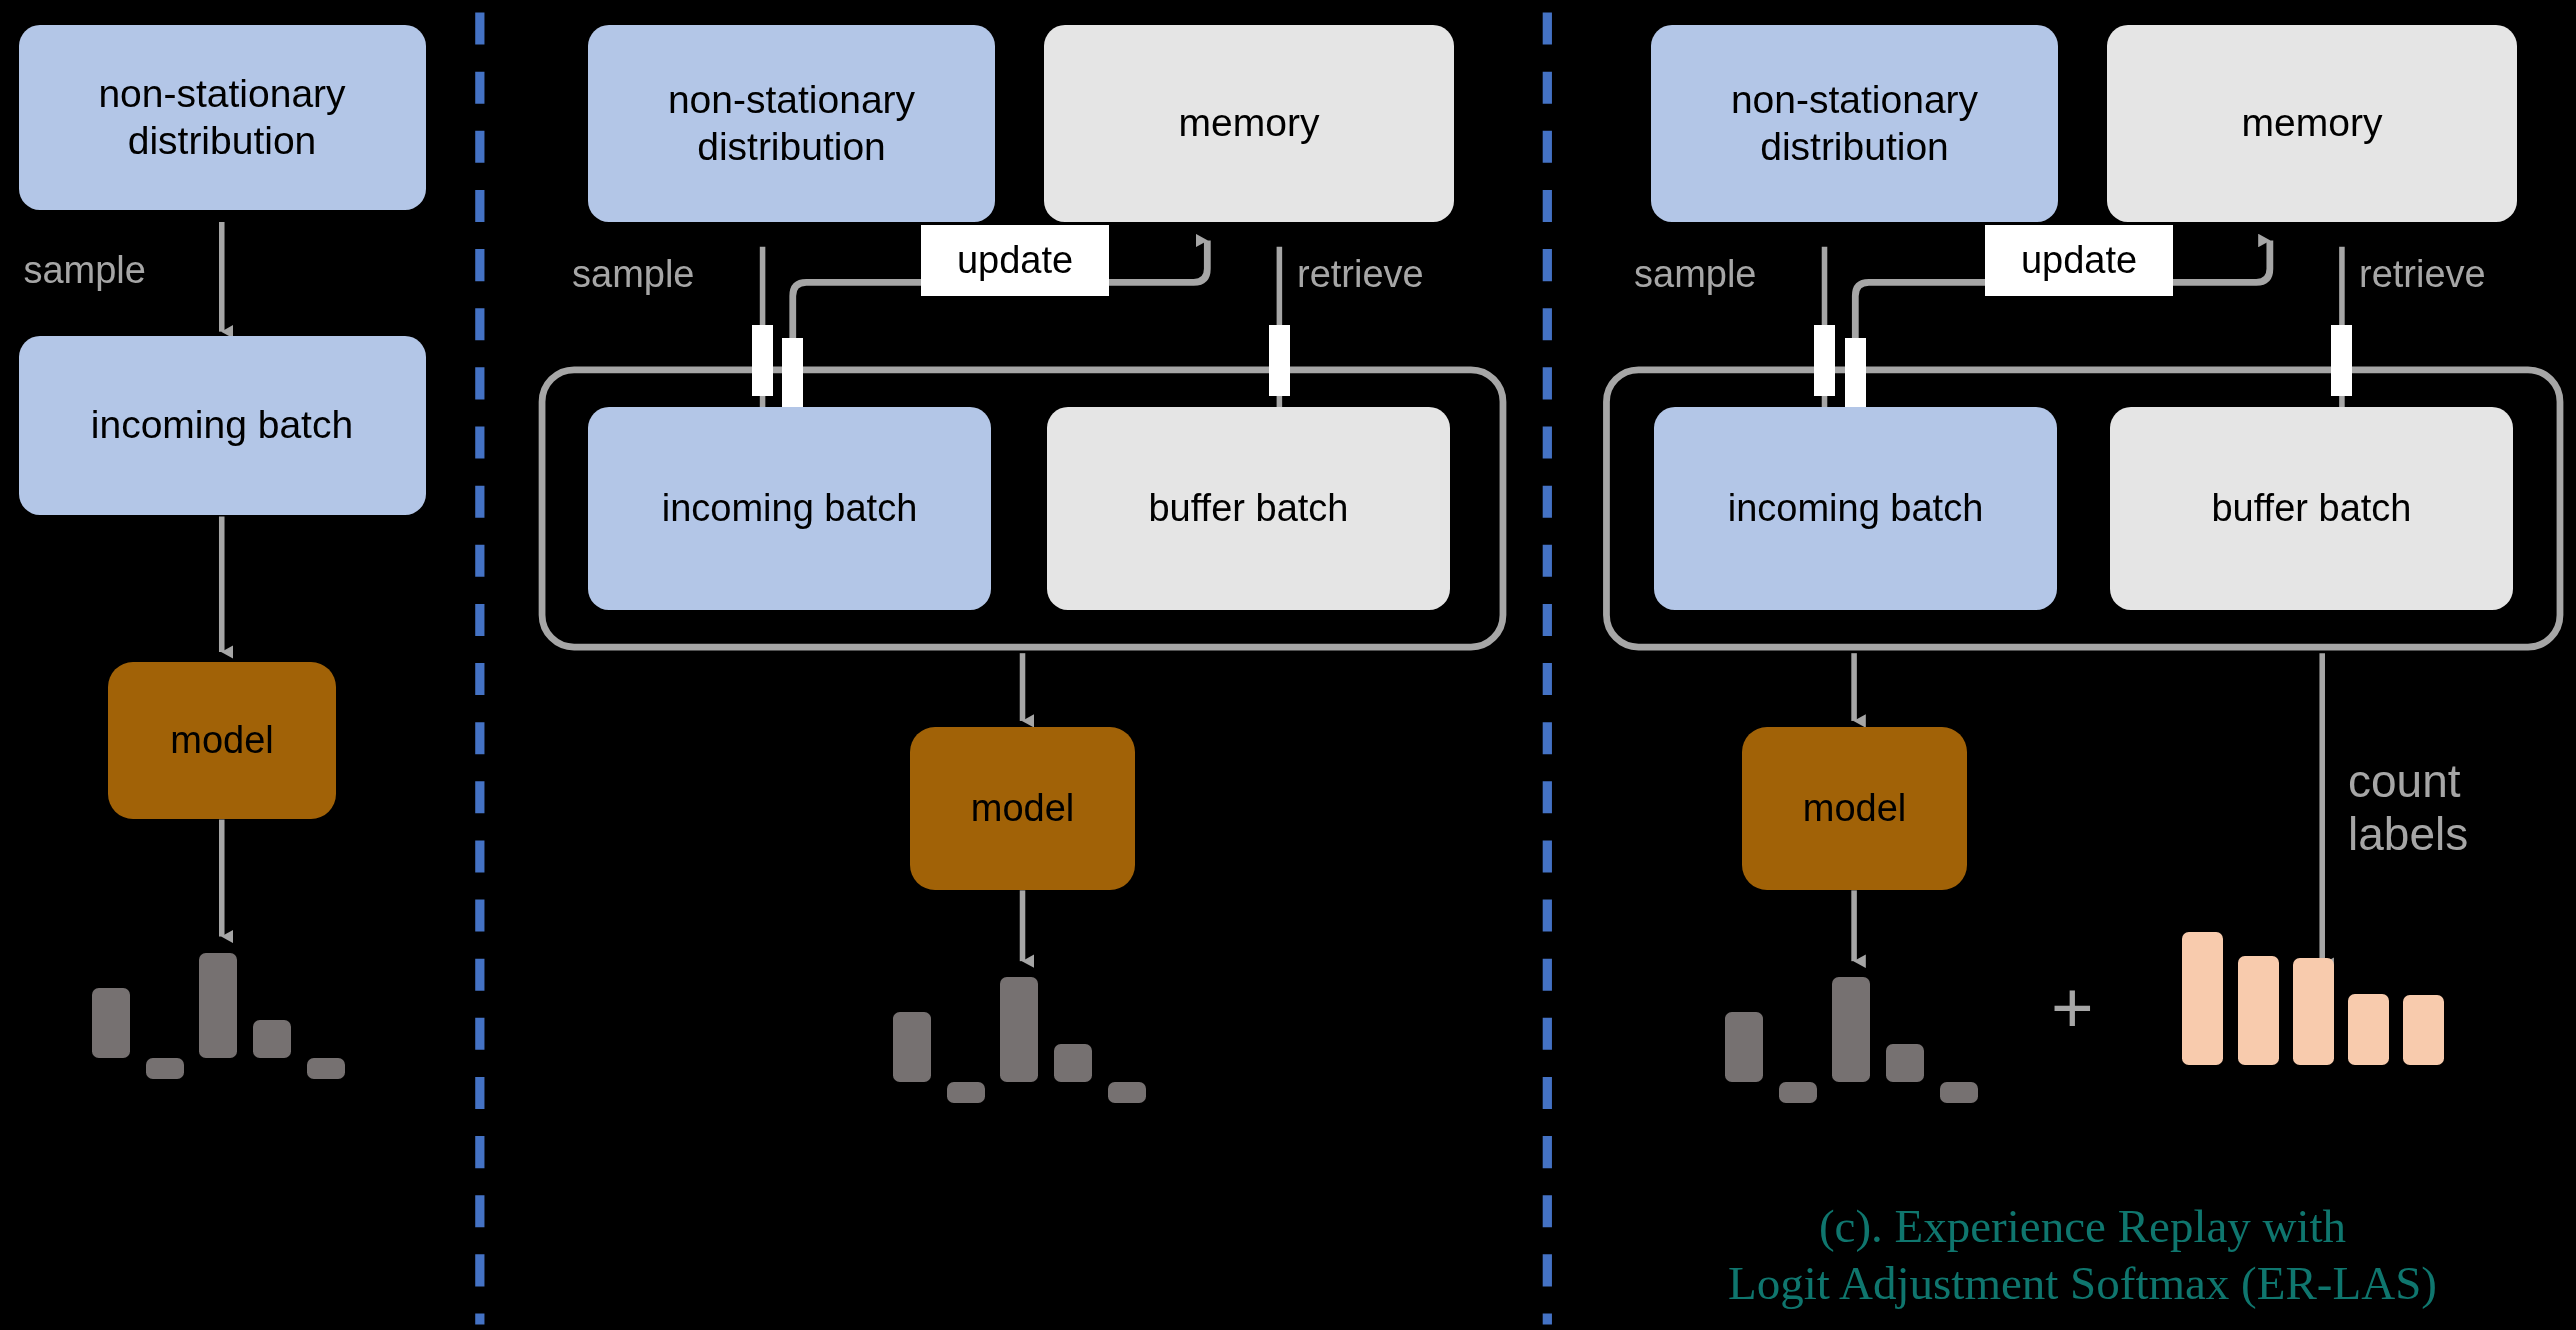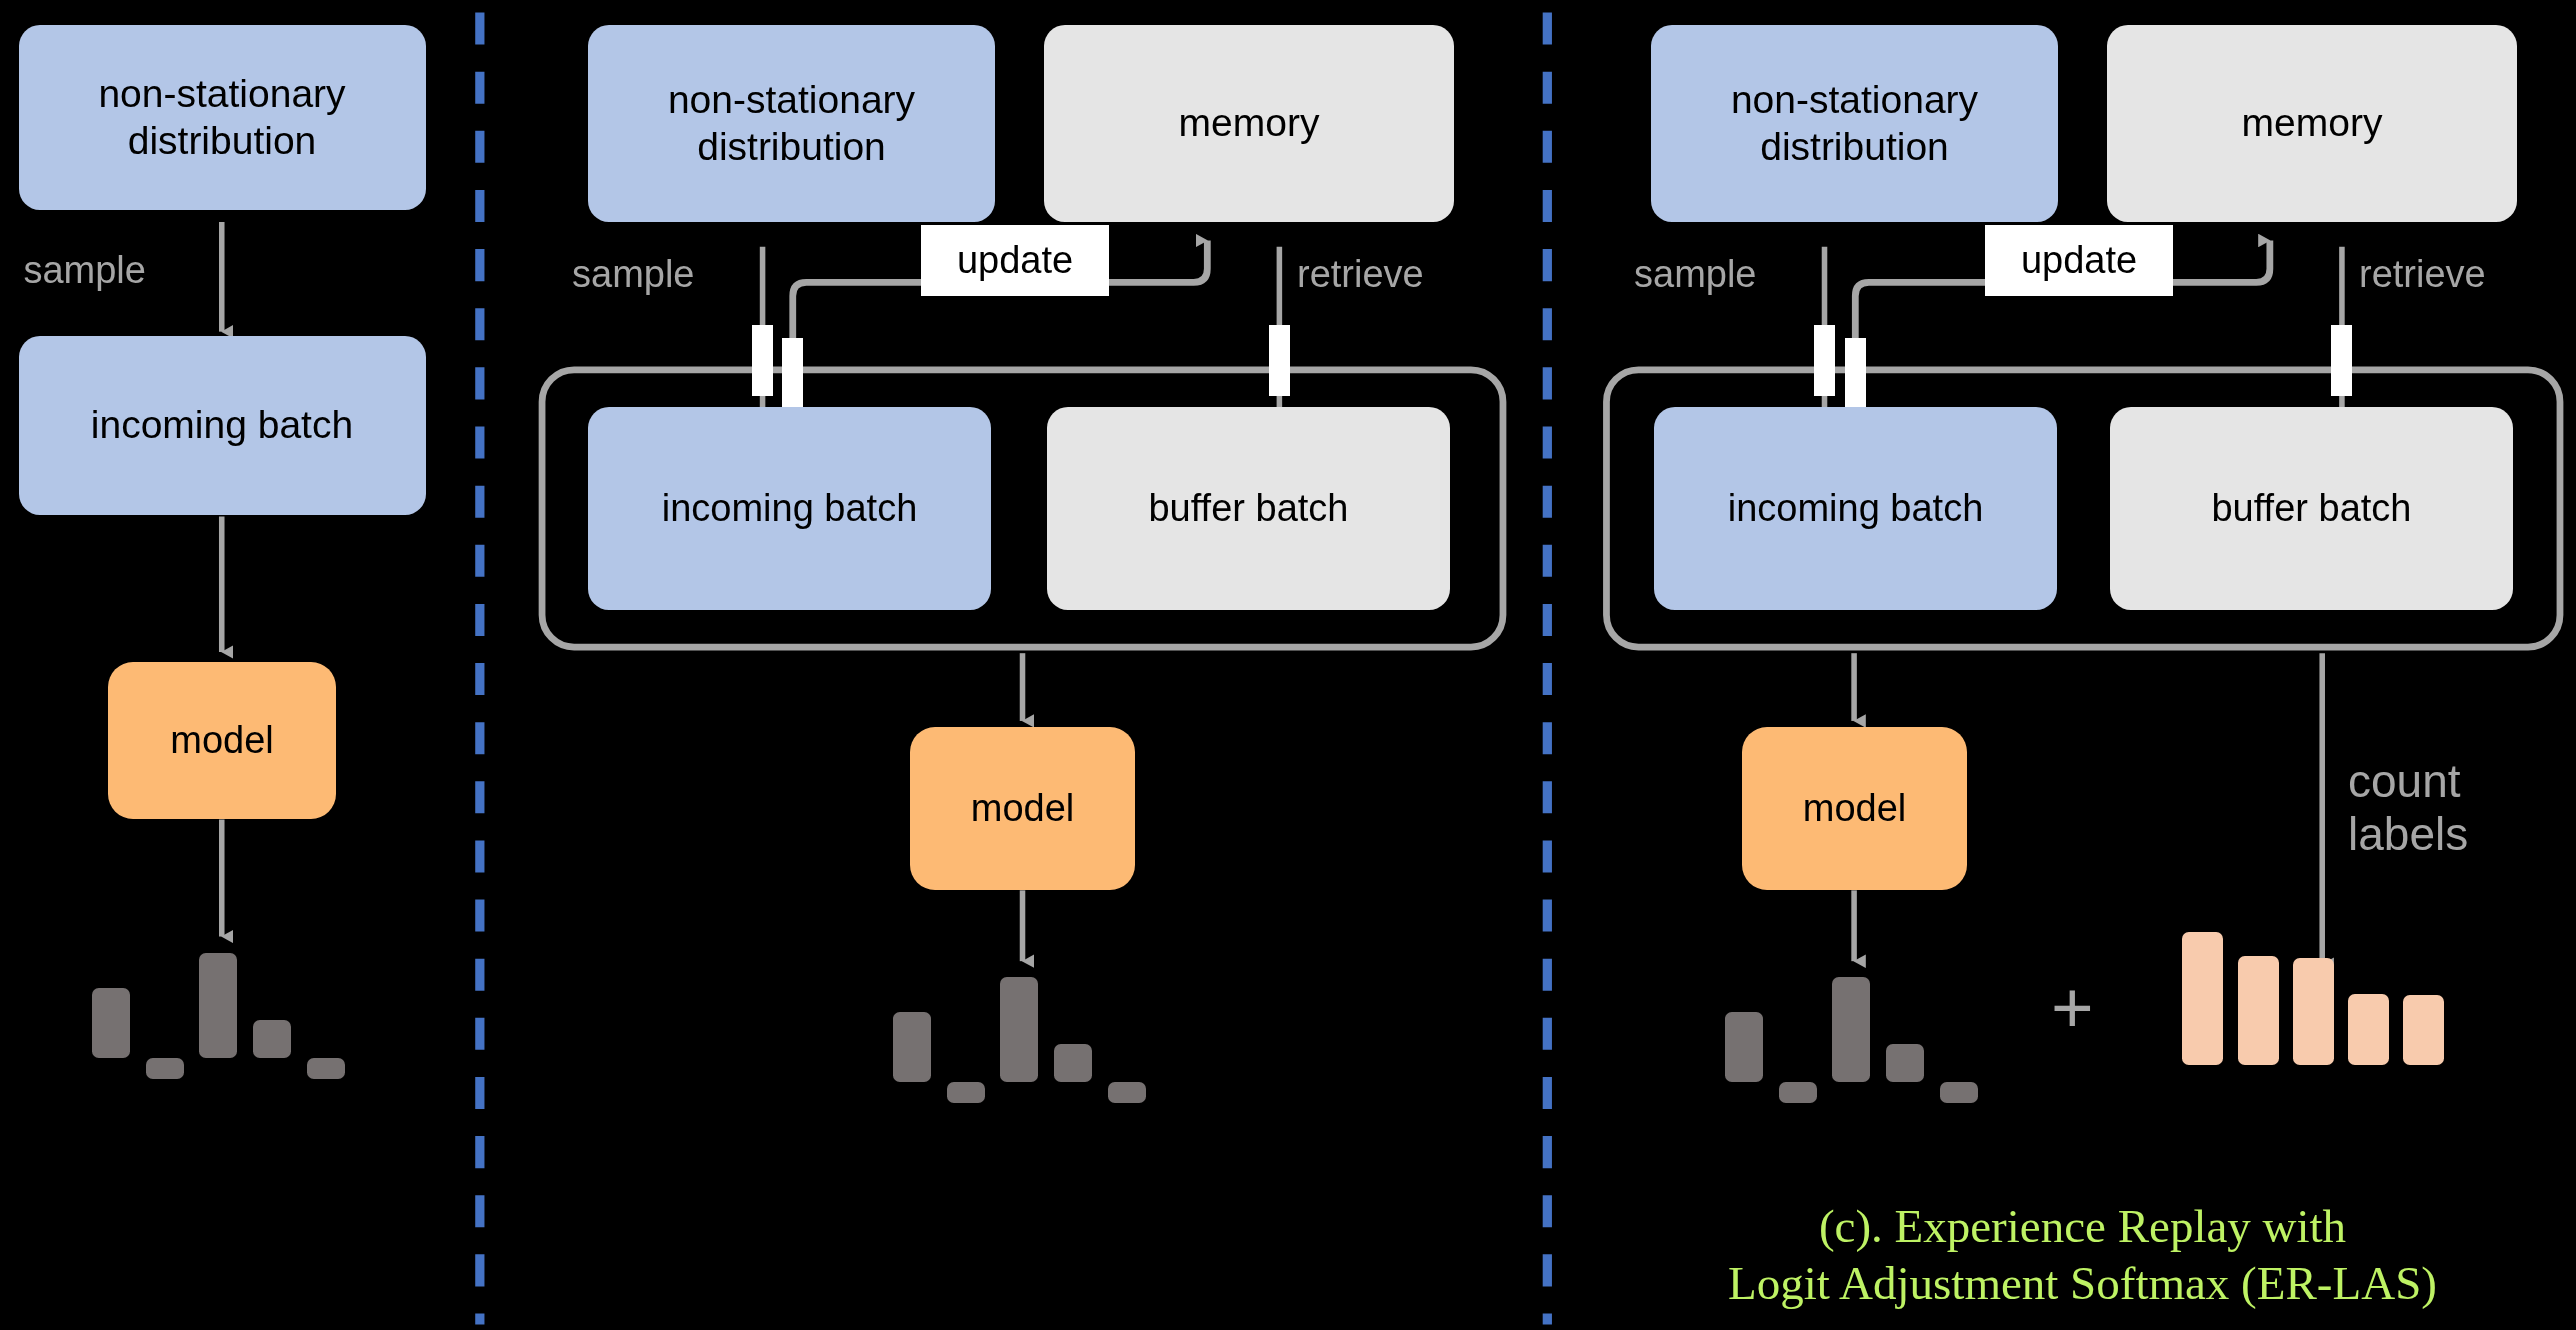--- a/index.html
+++ b/index.html
@@ -36,42 +36,42 @@
     align-items: center;
     justify-content: center;
     text-align: center;
     border-radius: 21px;
     color: #000000;
     line-height: 1.18;
     font-family: "Liberation Sans", sans-serif;
   }
   .node.blue  { background: #B3C6E7; }
   .node.green { background: #e5e5e5; }
-  .node.gray  { background: #fdba74; }
+  .node.gray  { background: #a16207; }
 
   
   .lbl {
     position: absolute;
     color: #A6A6A6;
     font-family: "Liberation Sans", sans-serif;
     white-space: pre;
     line-height: 1.15;
   }
   .lbl.update-lbl {
     background: #FFFFFF;
     color: #000000;
     display: flex;
     align-items: center;
     justify-content: center;
   }
 
   
   .caption {
     position: absolute;
-    color: #bef264;
+    color: #0f766e;
     font-family: "Liberation Serif", serif;
     text-align: center;
     line-height: 1.22;
     white-space: pre-line;
   }
 
   
   .bar {
     position: absolute;
     border-radius: 6.8px;

